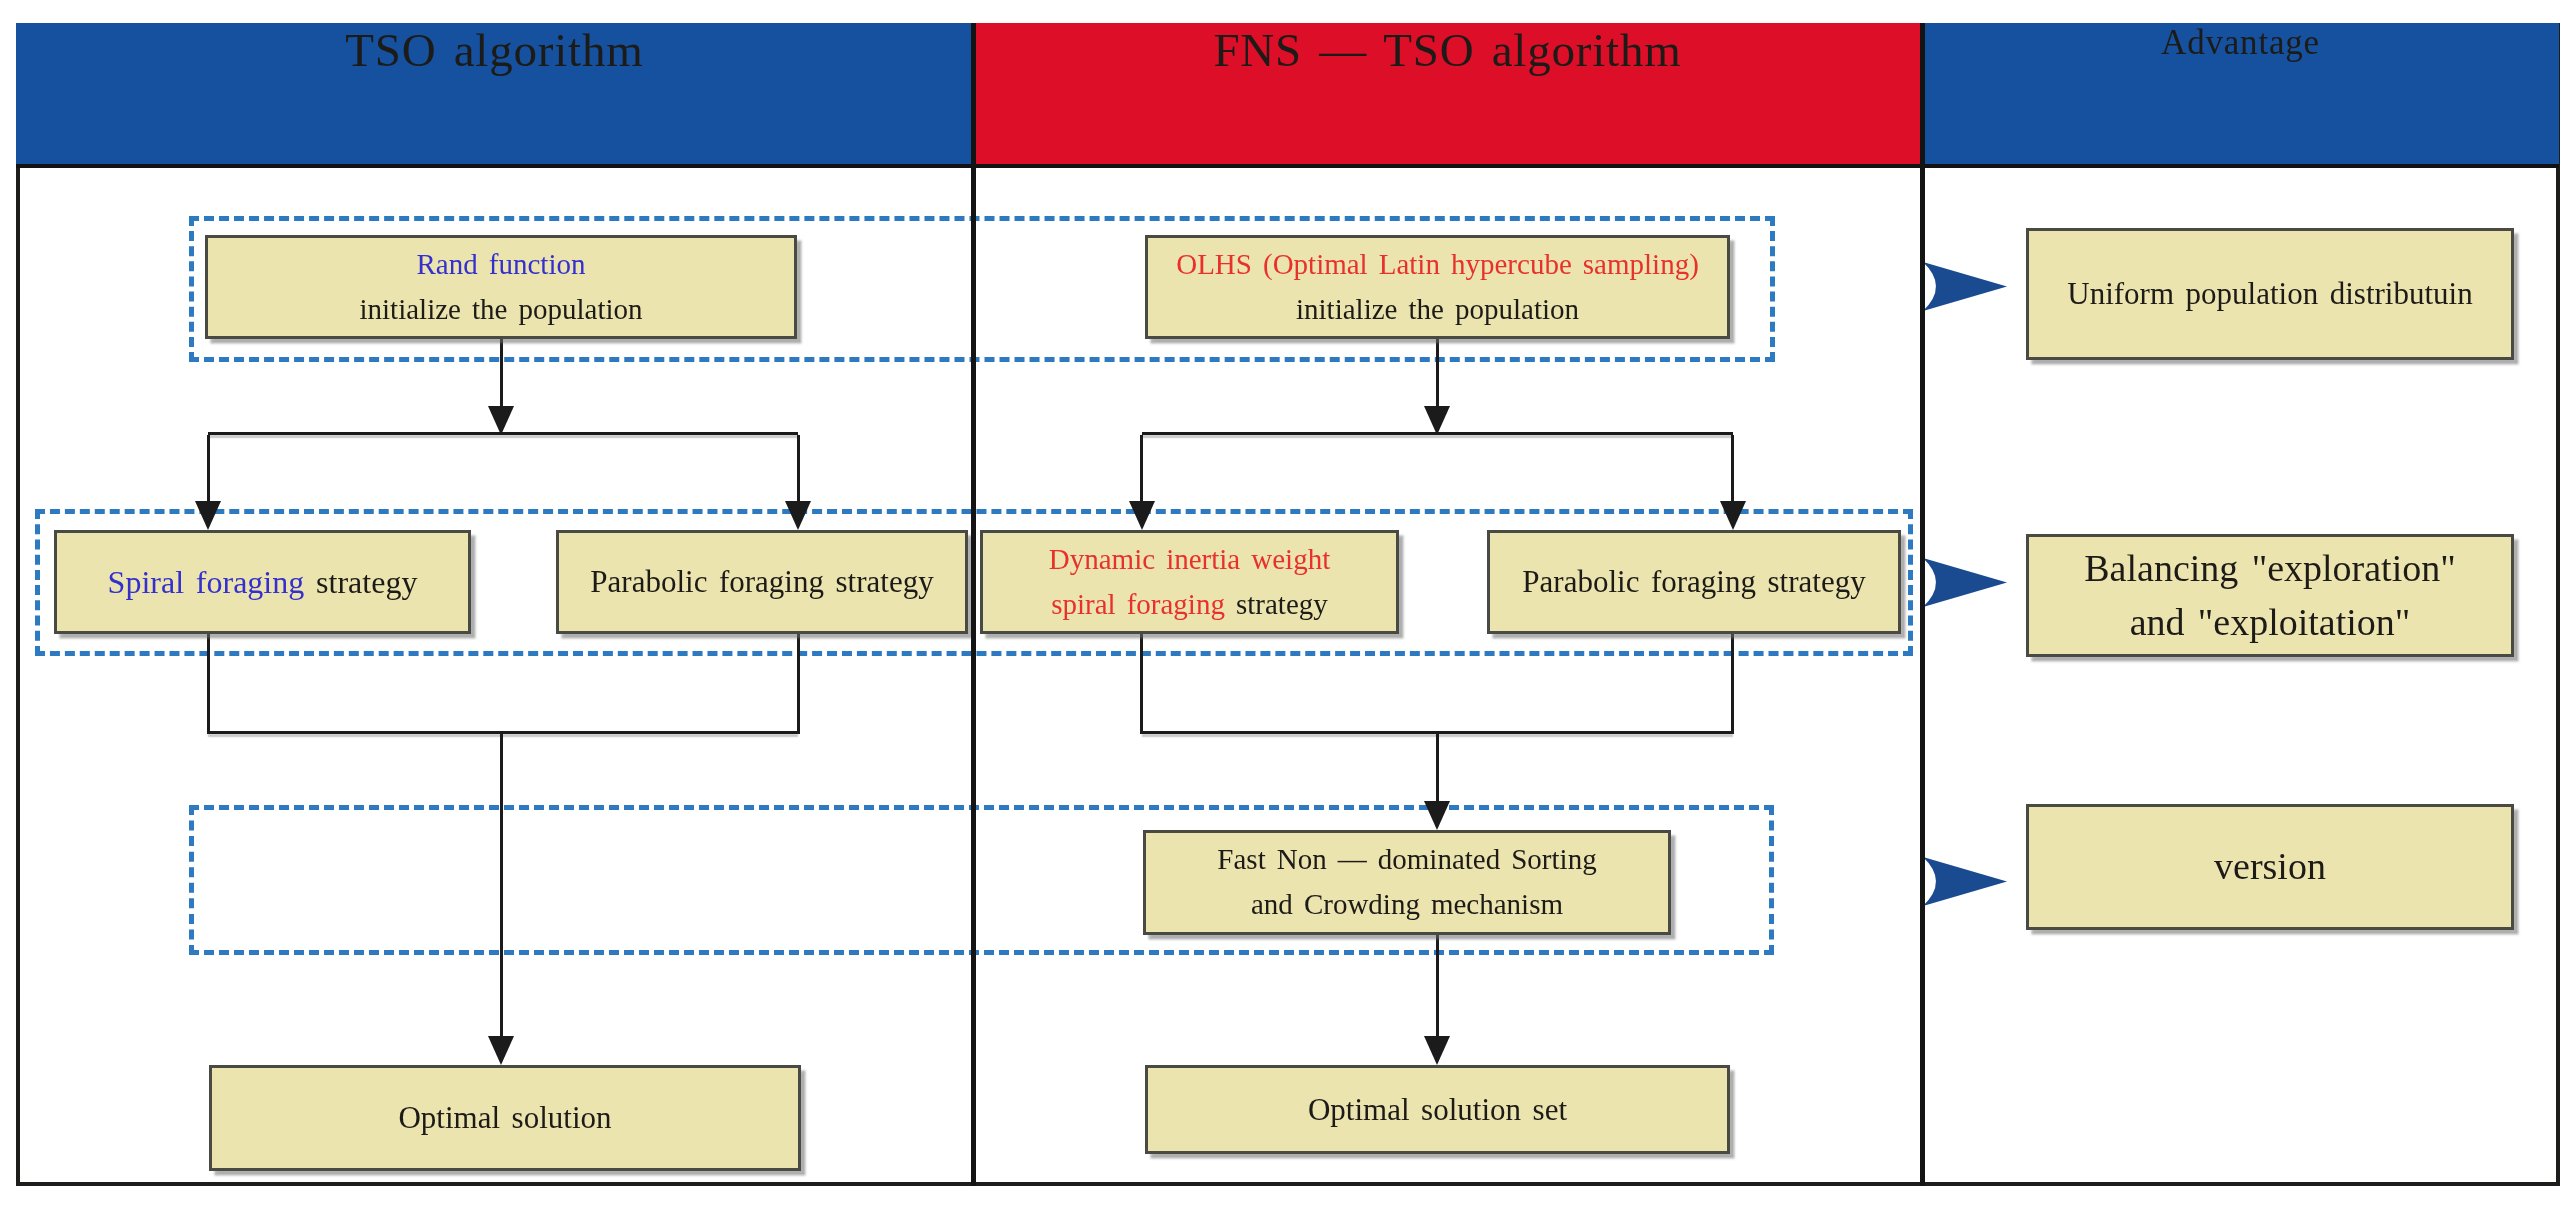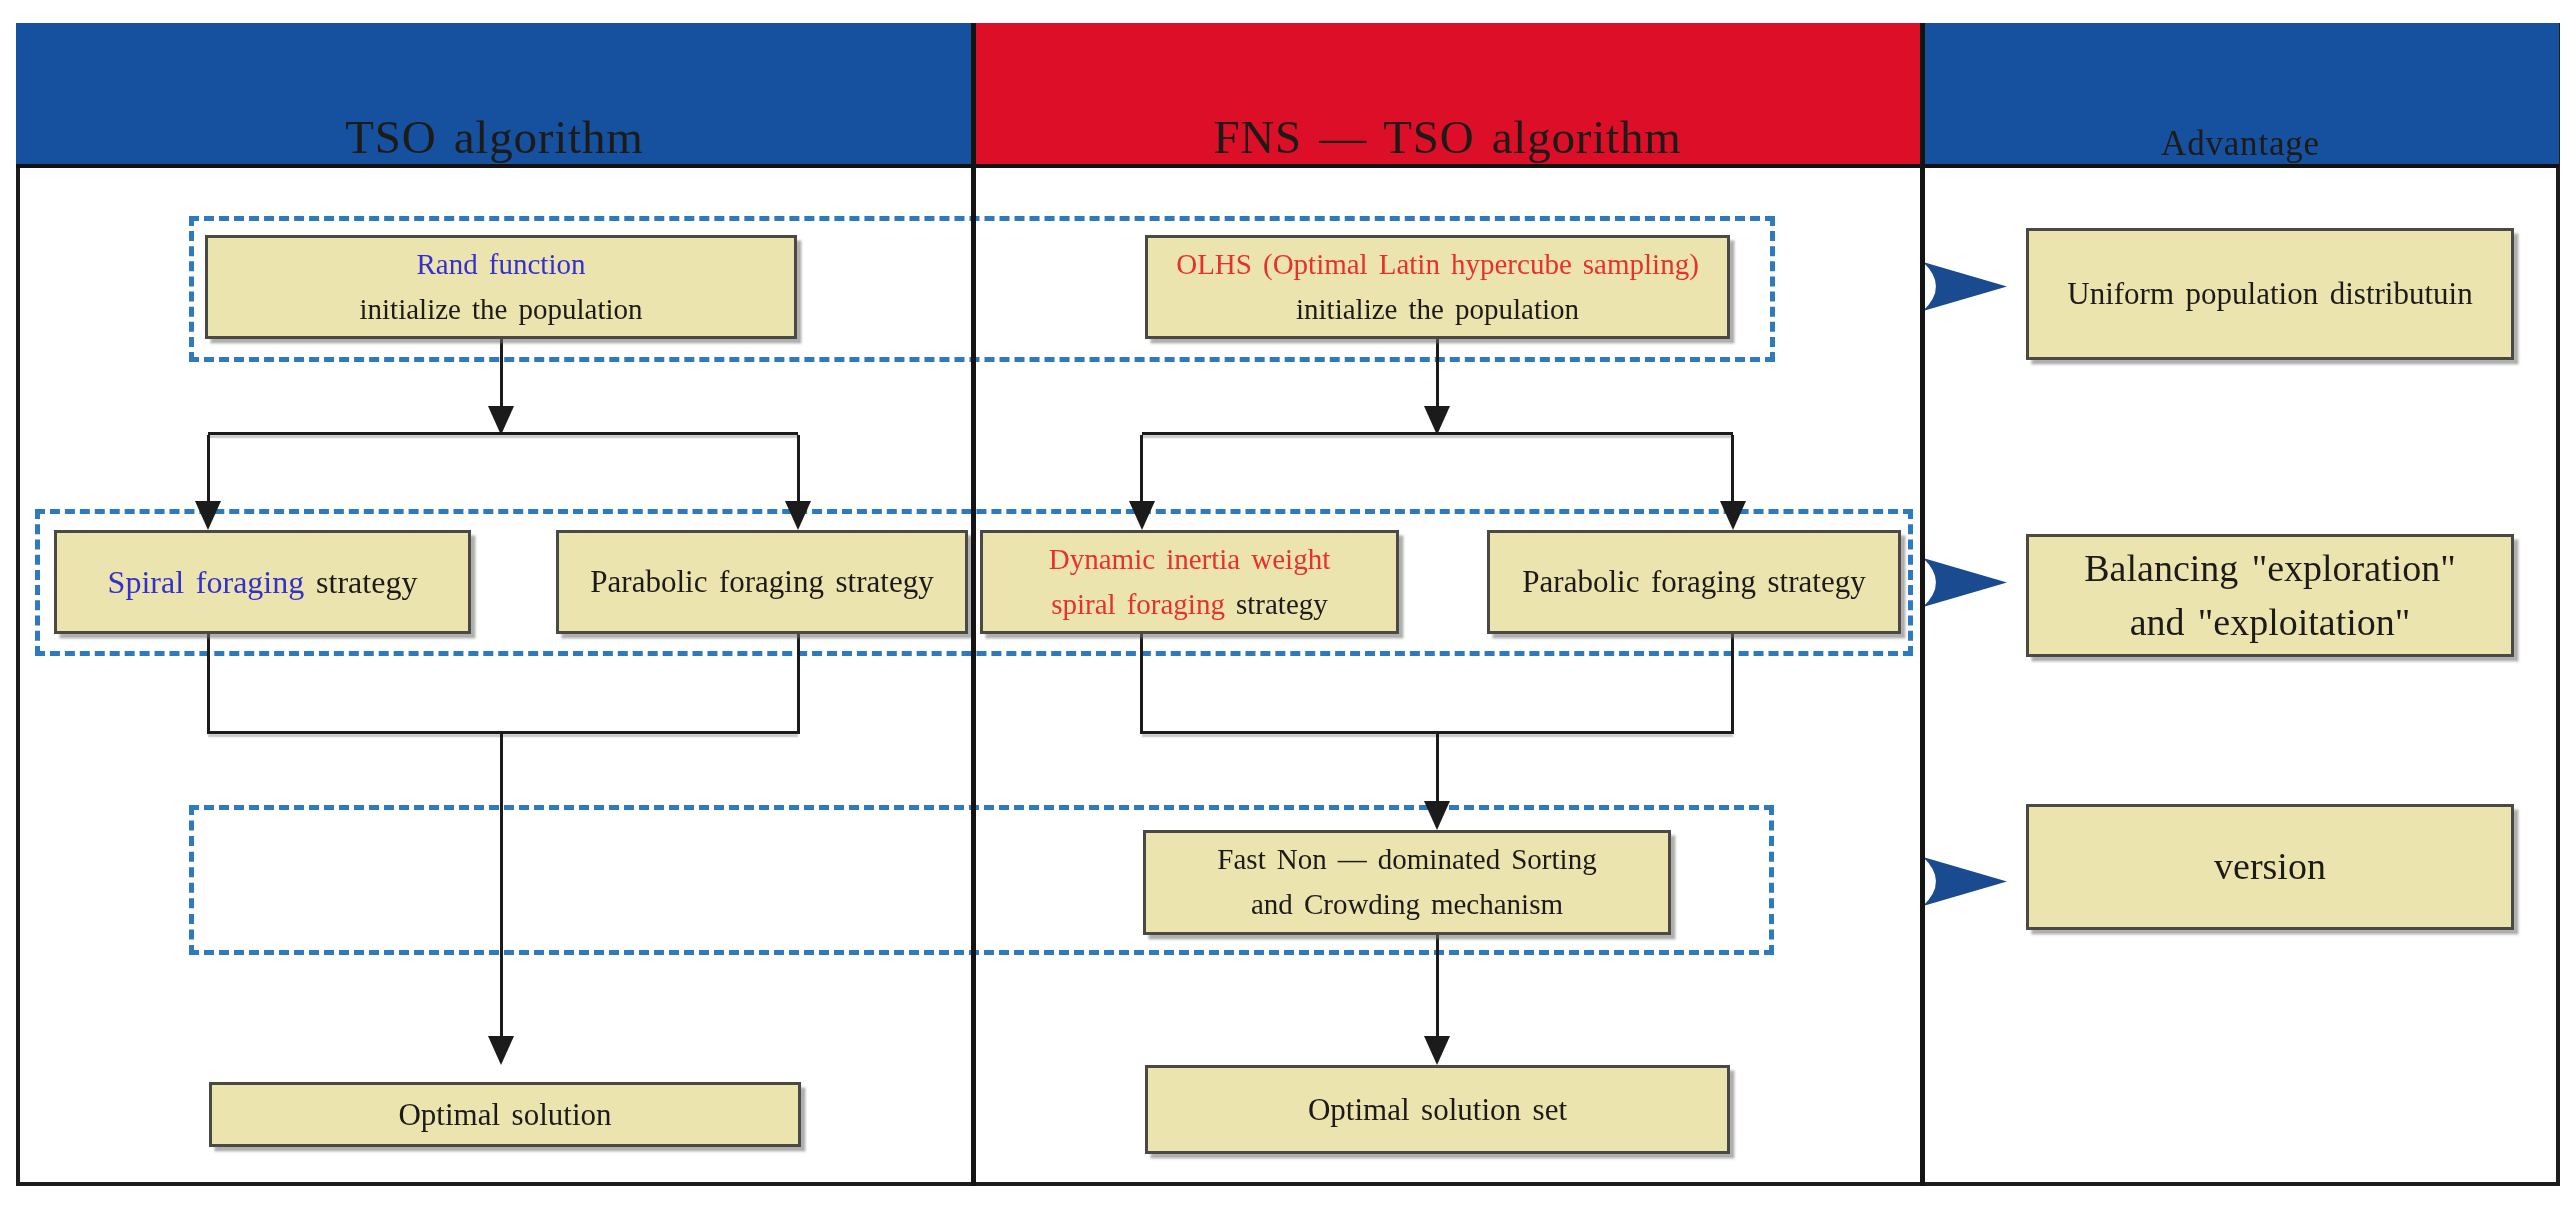--- a/index.html
+++ b/index.html
@@ -22,21 +22,21 @@
     font-family:"Liberation Serif","DejaVu Serif",serif;
     color:var(--text_black);
     overflow:hidden;
   }
   .abs{position:absolute;box-sizing:border-box;}
   
   .frame{border:4.6px solid #1d1d1b;background:transparent;z-index:1;}
   
   .hdr{
     top:23px;height:145px;z-index:2;
-    display:flex;align-items:flex-end;justify-content:center;
+    display:flex;align-items:flex-start;justify-content:center;
     border-bottom:4.6px solid #121212;
     font-size:47px;letter-spacing:0.8px;word-spacing:4.6px;
   }
   .hdr-blue{background:var(--header_blue);}
   .hdr-red{background:var(--header_red);}
   
   .sep{top:23px;width:4.6px;height:1163px;background:#141414;z-index:30;}
   
   .dash{border:5.4px dashed var(--dashed_blue);z-index:3;background:transparent;}
   
@@ -124,21 +124,21 @@
   <div class="abs fbox" style="left:205px;top:235px;width:592px;height:104px;">
     <span class="bl blue">Rand function</span>
     <span class="bl">initialize the population</span>
   </div>
   <div class="abs fbox one-line fs42" style="left:54px;top:530px;width:417px;height:104px;">
     <span class="bl"><span class="blue">Spiral foraging</span> <span>strategy</span></span>
   </div>
   <div class="abs fbox one-line fs42" style="left:556px;top:530px;width:412px;height:104px;font-size:31px;">
     <span class="bl">Parabolic foraging strategy</span>
   </div>
-  <div class="abs fbox one-line fs40" style="left:209px;top:1065px;width:592px;height:65px;margin-top:17px;">
+  <div class="abs fbox one-line fs40" style="left:209px;top:1065px;width:592px;height:106px;">
     <span class="bl">Optimal solution</span>
   </div>
 
   <div class="abs fbox" style="left:1145px;top:235px;width:585px;height:104px;">
     <span class="bl red">OLHS (Optimal Latin hypercube sampling)</span>
     <span class="bl">initialize the population</span>
   </div>
   <div class="abs fbox" style="left:980px;top:530px;width:419px;height:104px;">
     <span class="bl red">Dynamic inertia weight</span>
     <span class="bl"><span class="red">spiral foraging</span> <span>strategy</span></span>

